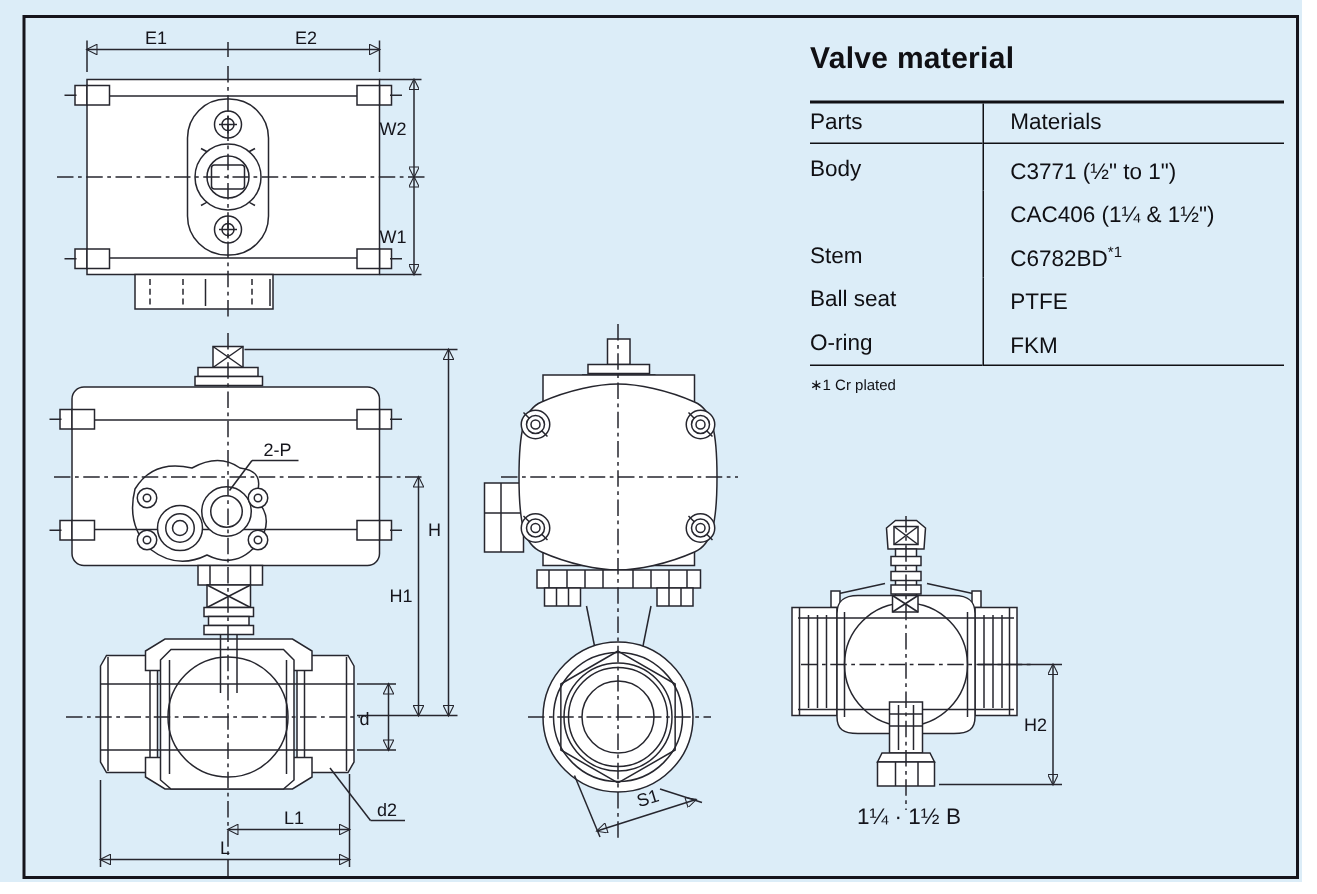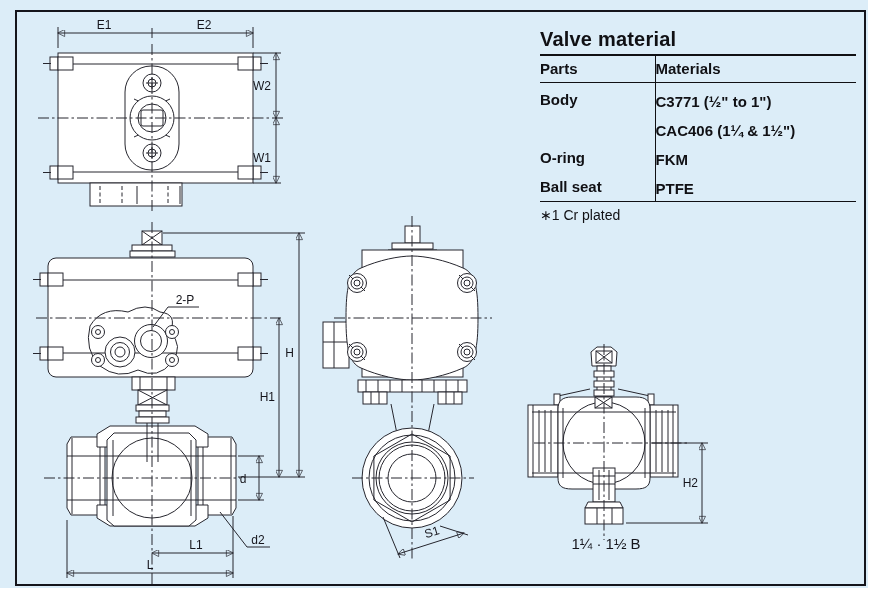--- a/index.html
+++ b/index.html
@@ -11,31 +11,31 @@
   svg{position:absolute;overflow:visible}
   .d line,.d path,.d rect,.d circle,.d polygon,.d polyline{
       stroke:#26262e;stroke-width:1;fill:none;stroke-linecap:butt}
   .d .wf{fill:#fff}
   .d .cl{stroke-dasharray:11 3 2.5 3}
   .d .cs{stroke-dasharray:4 2.5}
   .d text{fill:#15151c;font:12px "Liberation Sans",sans-serif;stroke:none}
   .d text.t15{font-size:15px}
   
   .vm{position:absolute;left:540px;top:28px;width:316px;color:#101014}
-  .vm-title{font-size:20px;font-weight:bold;letter-spacing:.2px;padding-bottom:3px;
+  .vm-title{font-size:20px;font-weight:bold;letter-spacing:.2px;padding-bottom:16px;
             border-bottom:2px solid #101014}
   .vm table{border-collapse:collapse;width:100%;border-bottom:1.5px solid #101014}
-  .vm th,.vm td{font-size:15px;text-align:left;padding:0;font-weight:bold}
-  .vm thead th{font-weight:bold;padding:4px 0 5px}
-  .vm .c2{border-left:1.4px solid #101014;padding-left:0}
+  .vm th,.vm td{font-size:15px;text-align:left;padding:0;font-weight:normal}
+  .vm thead th{font-weight:normal;padding:4px 0 5px}
+  .vm .c2{border-left:1.4px solid #101014;padding-left:18px}
   .vm thead tr{border-bottom:1.5px solid #101014}
   .vm tbody td{height:25px;line-height:25px}
   .vm tbody tr:first-child td{padding-top:2px}
   .vm sup{font-size:10px}
-  .fn{font-size:14px;line-height:17px;margin-top:5px}
+  .fn{font-size:10px;line-height:17px;margin-top:5px}
 </style>
 </head>
 <body>
 
 <div class="strip-r"></div>
 <div class="strip-b"></div>
 <div class="frame"></div>
 
 <svg class="d" style="left:28px;top:16px" width="266" height="200" viewBox="28 16 266 200">
   <defs>
@@ -373,25 +373,29 @@
     <tbody>
       <tr>
         <td>Body</td>
         <td class="c2"><span>C3771 (½" to 1")</span><sup></sup></td>
       </tr>
       <tr>
         <td></td>
         <td class="c2"><span>CAC406 (1¼ &amp; 1½")</span><sup></sup></td>
       </tr>
       <tr>
+        <td>Stem</td>
+        <td class="c2"><span>C6782BD</span><sup>*1</sup></td>
+      </tr>
+      <tr>
+        <td>Ball seat</td>
+        <td class="c2"><span>PTFE</span><sup></sup></td>
+      </tr>
+      <tr>
         <td>O-ring</td>
         <td class="c2"><span>FKM</span><sup></sup></td>
-      </tr>
-      <tr>
-        <td>Ball seat</td>
-        <td class="c2"><span>PTFE</span><sup></sup></td>
       </tr>
     </tbody>
   </table>
   <div class="fn">
     <div>∗1 Cr plated</div>
   </div>
 </div>
 
 </body></html>

